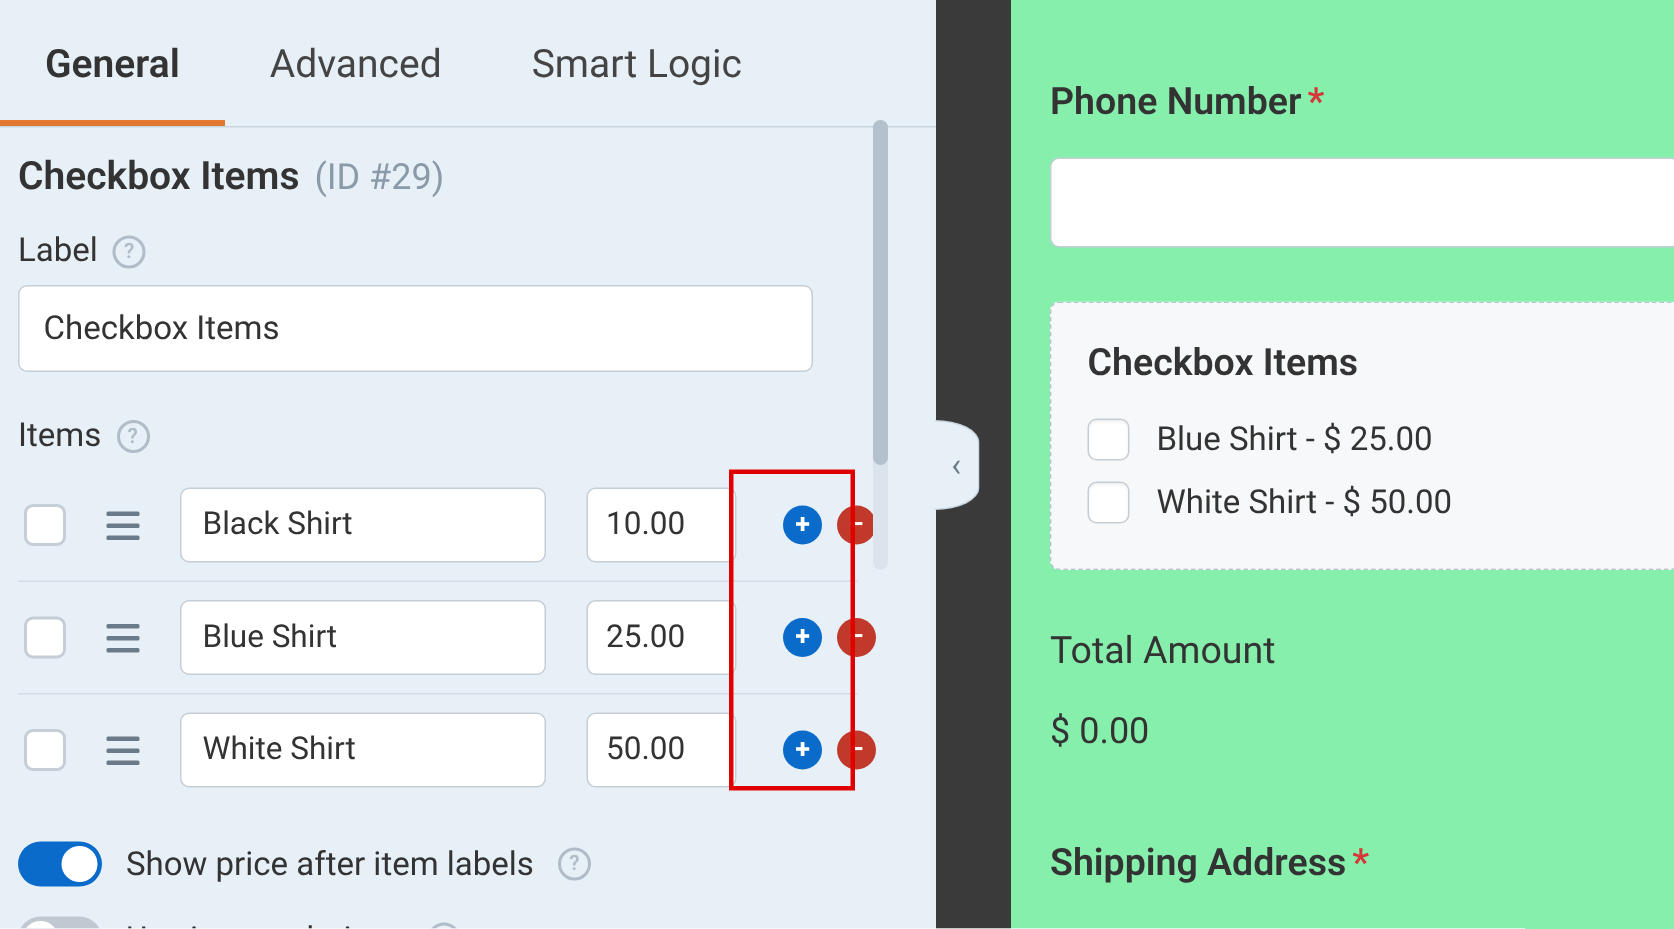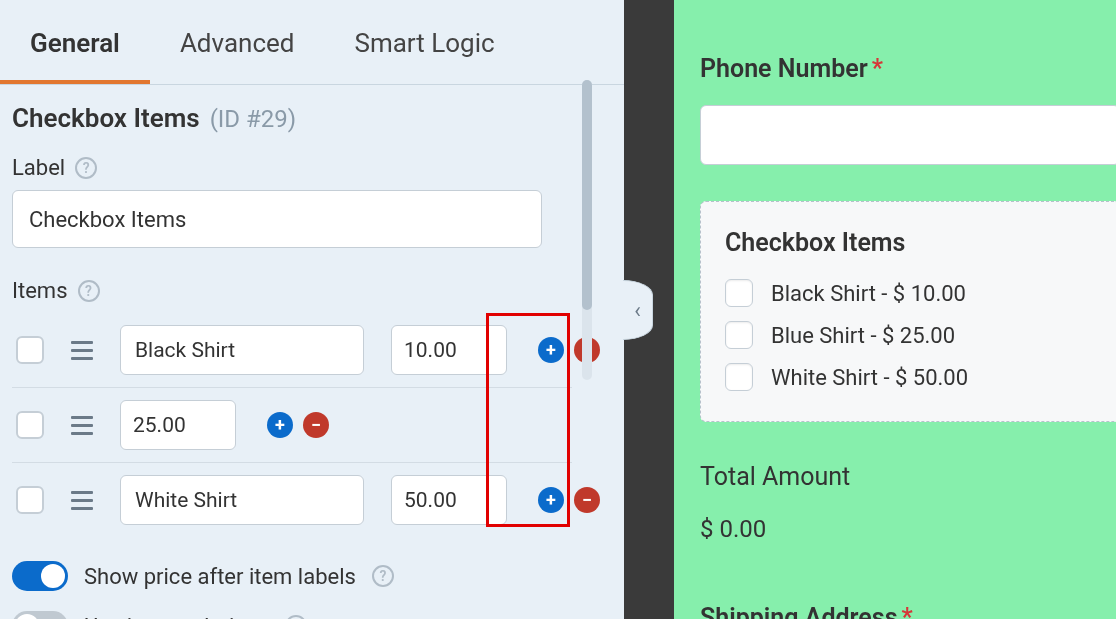--- a/index.html
+++ b/index.html
@@ -18,21 +18,21 @@
   .text-input { width: 530px; height: 58px; border: 1px solid #c5ced6; border-radius: 6px; background: #fff; font-size: 22px; padding: 0 16px; color: #333; }
   .items-header { margin-top: 30px; }
   .items-list { margin-top: 8px; position: relative; }
   .highlight-box { position: absolute; left: 474px; top: 0px; width: 84px; height: 214px; border: 3px solid #e10000; pointer-events:none; }
   .item-row { display: flex; align-items: center; gap: 27px; padding: 12px 0 12px 4px; border-bottom: 1px solid #d3dce4; width: 560px; }
   .item-row:last-child { border-bottom: none; }
   .row-check { width: 28px; height: 28px; border: 2px solid #c5ced6; border-radius: 6px; background: #fff; flex-shrink:0; }
   .drag-handle { display: flex; flex-direction: column; gap: 5px; cursor: grab; flex-shrink:0; }
   .drag-handle span { display:block; width: 22px; height: 3px; background: #6b7a88; border-radius: 1px; }
   .name-input { width: 244px; height: 50px; border: 1px solid #c5ced6; border-radius: 6px; background: #fff; font-size: 21px; padding: 0 14px; color: #333; }
-  .price-input { width: 116px; height: 50px; border: 1px solid #c5ced6; border-radius: 6px; background: #fff; font-size: 21px; padding: 0 12px; color: #333; }
+  .price-input { width: 100px; height: 50px; border: 1px solid #c5ced6; border-radius: 6px; background: #fff; font-size: 21px; padding: 0 12px; color: #333; }
   .icon-btn { width: 26px; height: 26px; border-radius: 50%; display: inline-flex; align-items: center; justify-content: center; color: #fff; font-weight: 700; font-size: 18px; line-height: 1; cursor: pointer; flex-shrink:0; }
   .icon-add { background: #0b6bcb; }
   .icon-remove { background: #c0392b; }
   .icon-group { display:flex; gap:10px; margin-left:4px;}
   .toggle-row { display: flex; align-items: center; gap: 16px; margin-top: 24px; font-size: 22px; color: #333; }
   .toggle { width: 56px; height: 30px; border-radius: 30px; position: relative; cursor: pointer; }
   .toggle.on { background: #0b6bcb; }
   .toggle.off { background: #c0c9d1; }
   .knob { position: absolute; top: 3px; width: 24px; height: 24px; border-radius: 50%; background: #fff; }
   .toggle.on .knob { right: 3px; }
@@ -101,20 +101,21 @@
         </div>
       </div>
 
       <div class="item-row">
         <div class="row-check"></div>
         <div class="drag-handle">
             <span></span>
             <span></span>
             <span></span>
           </div>
+        <input class="name-input" value="Blue Shirt" style="">
         <input class="price-input" value="25.00" style="">
         <div class="icon-group">
           <div class="icon-btn icon-add">+</div>
           <div class="icon-btn icon-remove">−</div>
         </div>
       </div>
 
       <div class="item-row">
         <div class="row-check"></div>
         <div class="drag-handle">
@@ -162,24 +163,20 @@
 <div class="right-panel">
   <div class="preview-label">
     <span>Phone Number</span><span class="req">*</span>
   </div>
   <div class="preview-input"></div>
 
   <div class="preview-box">
     <div class="preview-box-title">Checkbox Items</div>
     <div class="preview-item">
       <div class="preview-check"></div>
-      <span>Black Shirt - $ 10.00</span>
-    </div>
-    <div class="preview-item">
-      <div class="preview-check"></div>
       <span>Blue Shirt - $ 25.00</span>
     </div>
     <div class="preview-item" style="margin-bottom:0;">
       <div class="preview-check"></div>
       <span>White Shirt - $ 50.00</span>
     </div>
   </div>
 
   <div class="total-label">Total Amount</div>
   <div class="total-amount">$ 0.00</div>

